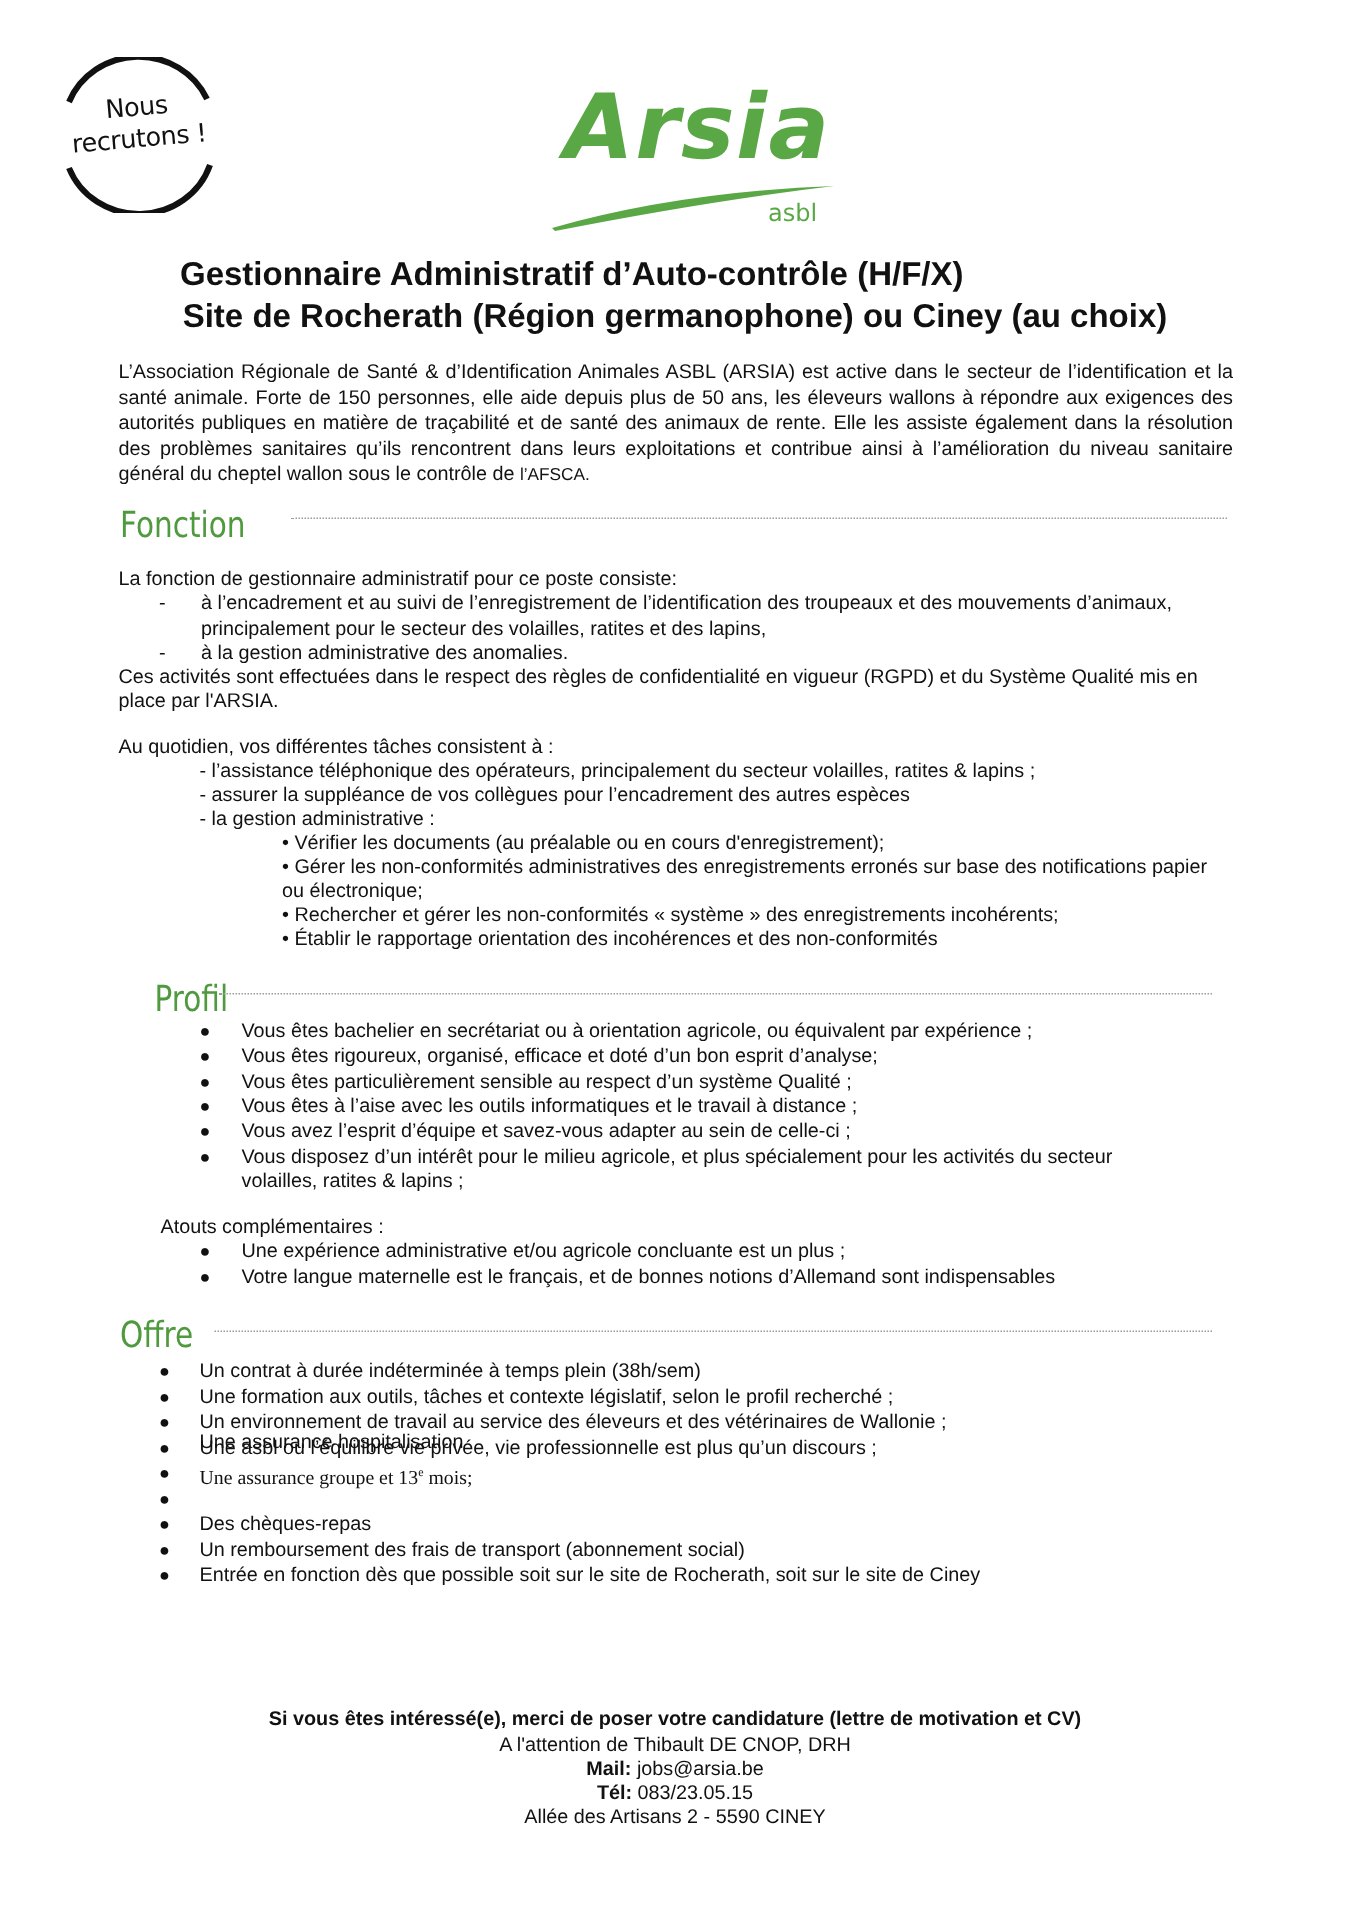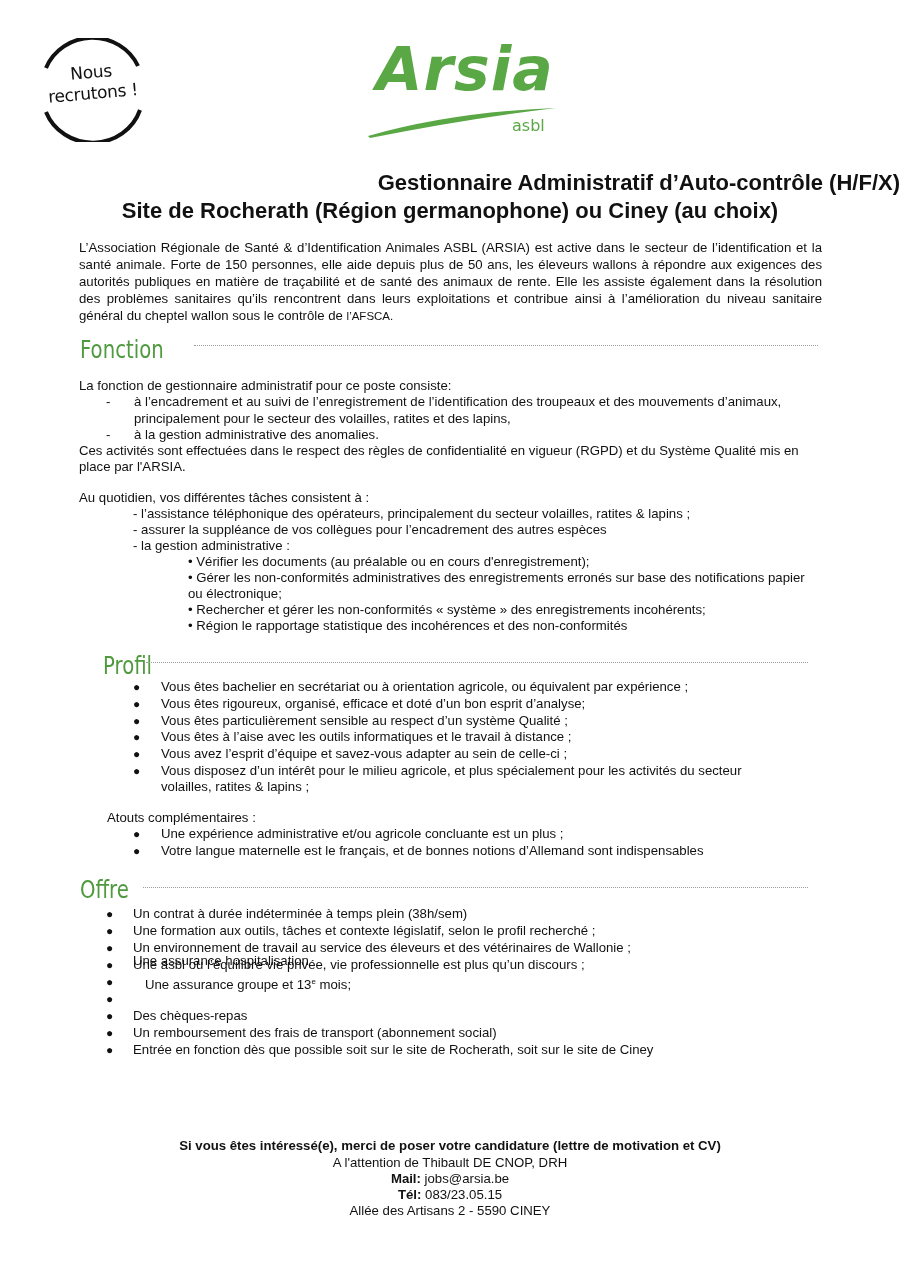--- a/index.html
+++ b/index.html
@@ -9,36 +9,36 @@
   }
   .badge {
     position: absolute; left: 36px; top: 38px; width: 110px; height: 100px;
   }
   .badge svg { position: absolute; left: 0; top: 0; }
   .badge-text {
     position: absolute; left: 0; top: 24px; width: 112px; text-align: center;
     font-family: "DejaVu Sans", sans-serif; font-size: 17px; line-height: 21px;
     color: #111; transform: rotate(-5deg); letter-spacing: -0.3px;
   }
-  .logo { position: absolute; left: 362px; top: 32px; width: 200px; height: 110px; text-align: right; }
+  .logo { position: absolute; left: 362px; top: 48px; width: 200px; height: 110px; text-align: right; }
   .logo-word {
     position: absolute; left: 14px; top: 2px; font-family: "DejaVu Sans", sans-serif;
     color: #5aa845; font-size: 60px; font-weight: bold; font-style: italic; letter-spacing: 1px;
   }
   .logo-asbl {
     position: absolute; left: 150px; top: 84px; font-family: "DejaVu Sans", sans-serif;
     font-size: 16px; color: #5aa845;
   }
   .logo svg { position: absolute; left: 0; top: 0; }
 
   .title {
     position: absolute; left: 0; width: 900px; text-align: center; font-weight: bold;
     font-size: 22px; line-height: 28px; color: #111;
   }
-  .title.l1 { top: 169px; padding-left: 56px; box-sizing: border-box; text-align: right; }
+  .title.l1 { top: 169px; padding-left: 120px; box-sizing: border-box; text-align: left; }
   .title.l2 { top: 197px; }
 
   .p {
     position: absolute; left: 79px; width: 743px; font-size: 13.2px; line-height: 17px;
   }
   .justify { text-align: justify; }
   .small-caps { font-size: 11.5px; }
 
   .section {
     position: absolute; left: 80px; height: 32px; display: flex; align-items: flex-end;
@@ -101,21 +101,21 @@
 <div class="line" style="left:79px; top:458px;">place par l'ARSIA.</div>
 
 <div class="line" style="left:79px; top:489px;">Au quotidien, vos différentes tâches consistent à :</div>
 <div class="line" style="left:133px; top:505px;">- l’assistance téléphonique des opérateurs, principalement du secteur volailles, ratites &amp; lapins ;</div>
 <div class="line" style="left:133px; top:521px;">- assurer la suppléance de vos collègues pour l’encadrement des autres espèces</div>
 <div class="line" style="left:133px; top:537px;">- la gestion administrative :</div>
 <div class="line" style="left:188px; top:553px;">• Vérifier les documents (au préalable ou en cours d'enregistrement);</div>
 <div class="line" style="left:188px; top:569px;">• Gérer les non-conformités administratives des enregistrements erronés sur base des notifications papier</div>
 <div class="line" style="left:188px; top:585px;">ou électronique;</div>
 <div class="line" style="left:188px; top:601px;">• Rechercher et gérer les non-conformités « système » des enregistrements incohérents;</div>
-<div class="line" style="left:188px; top:617px;">• Région le rapportage statistique des incohérences et des non-conformités</div>
+<div class="line" style="left:188px; top:617px;">• Établir le rapportage orientation des incohérences et des non-conformités</div>
 
 <div class="section" style="top:648px;margin-left:23px;">
   <span class="section-title">Profil</span>
 </div>
 <div class="section-rule" style="left:146px; width:662px; top:662px;"></div>
 
 <div class="bullet" style="left:133px; top:679px;">●</div>
 <div class="line" style="left:161px; top:678px;">Vous êtes bachelier en secrétariat ou à orientation agricole, ou équivalent par expérience ;</div>
 <div class="bullet" style="left:133px; top:696px;">●</div>
 <div class="line" style="left:161px; top:695px;">Vous êtes rigoureux, organisé, efficace et doté d’un bon esprit d’analyse;</div>
@@ -142,21 +142,21 @@
 
 <div class="bullet" style="left:106px; top:906px;">●</div>
 <div class="line" style="left:133px; top:905px;">Un contrat à durée indéterminée à temps plein (38h/sem)</div>
 <div class="bullet" style="left:106px; top:923px;">●</div>
 <div class="line" style="left:133px; top:922px;">Une formation aux outils, tâches et contexte législatif, selon le profil recherché ;</div>
 <div class="bullet" style="left:106px; top:940px;">●</div>
 <div class="line" style="left:133px; top:939px;">Un environnement de travail au service des éleveurs et des vétérinaires de Wallonie ;</div>
 <div class="bullet" style="left:106px; top:957px;">●</div>
 <div class="line" style="left:133px; top:956px;">Une asbl ou l’équilibre vie privée, vie professionnelle est plus qu’un discours ;</div>
 <div class="bullet" style="left:106px; top:974px;">●</div>
-<div class="line" style="left:145px; top:973px;"><span>Une assurance groupe et 13</span><sup style="font-size:8px;">e</sup><span> mois;</span></div>
+<div class="line" style="left:133px; top:973px;font-family:Liberation Serif, serif;"><span>Une assurance groupe et 13</span><sup style="font-size:8px;">e</sup><span> mois;</span></div>
 <div class="bullet" style="left:106px; top:991px;">●</div>
 <div class="line" style="left:133px; top:952px;">Une assurance hospitalisation</div>
 <div class="bullet" style="left:106px; top:1008px;">●</div>
 <div class="line" style="left:133px; top:1007px;">Des chèques-repas</div>
 <div class="bullet" style="left:106px; top:1025px;">●</div>
 <div class="line" style="left:133px; top:1024px;">Un remboursement des frais de transport (abonnement social)</div>
 <div class="bullet" style="left:106px; top:1042px;">●</div>
 <div class="line" style="left:133px; top:1041px;">Entrée en fonction dès que possible soit sur le site de Rocherath, soit sur le site de Ciney</div>
 
 <div class="footer b" style="top:1138px;">Si vous êtes intéressé(e), merci de poser votre candidature (lettre de motivation et CV)</div>

